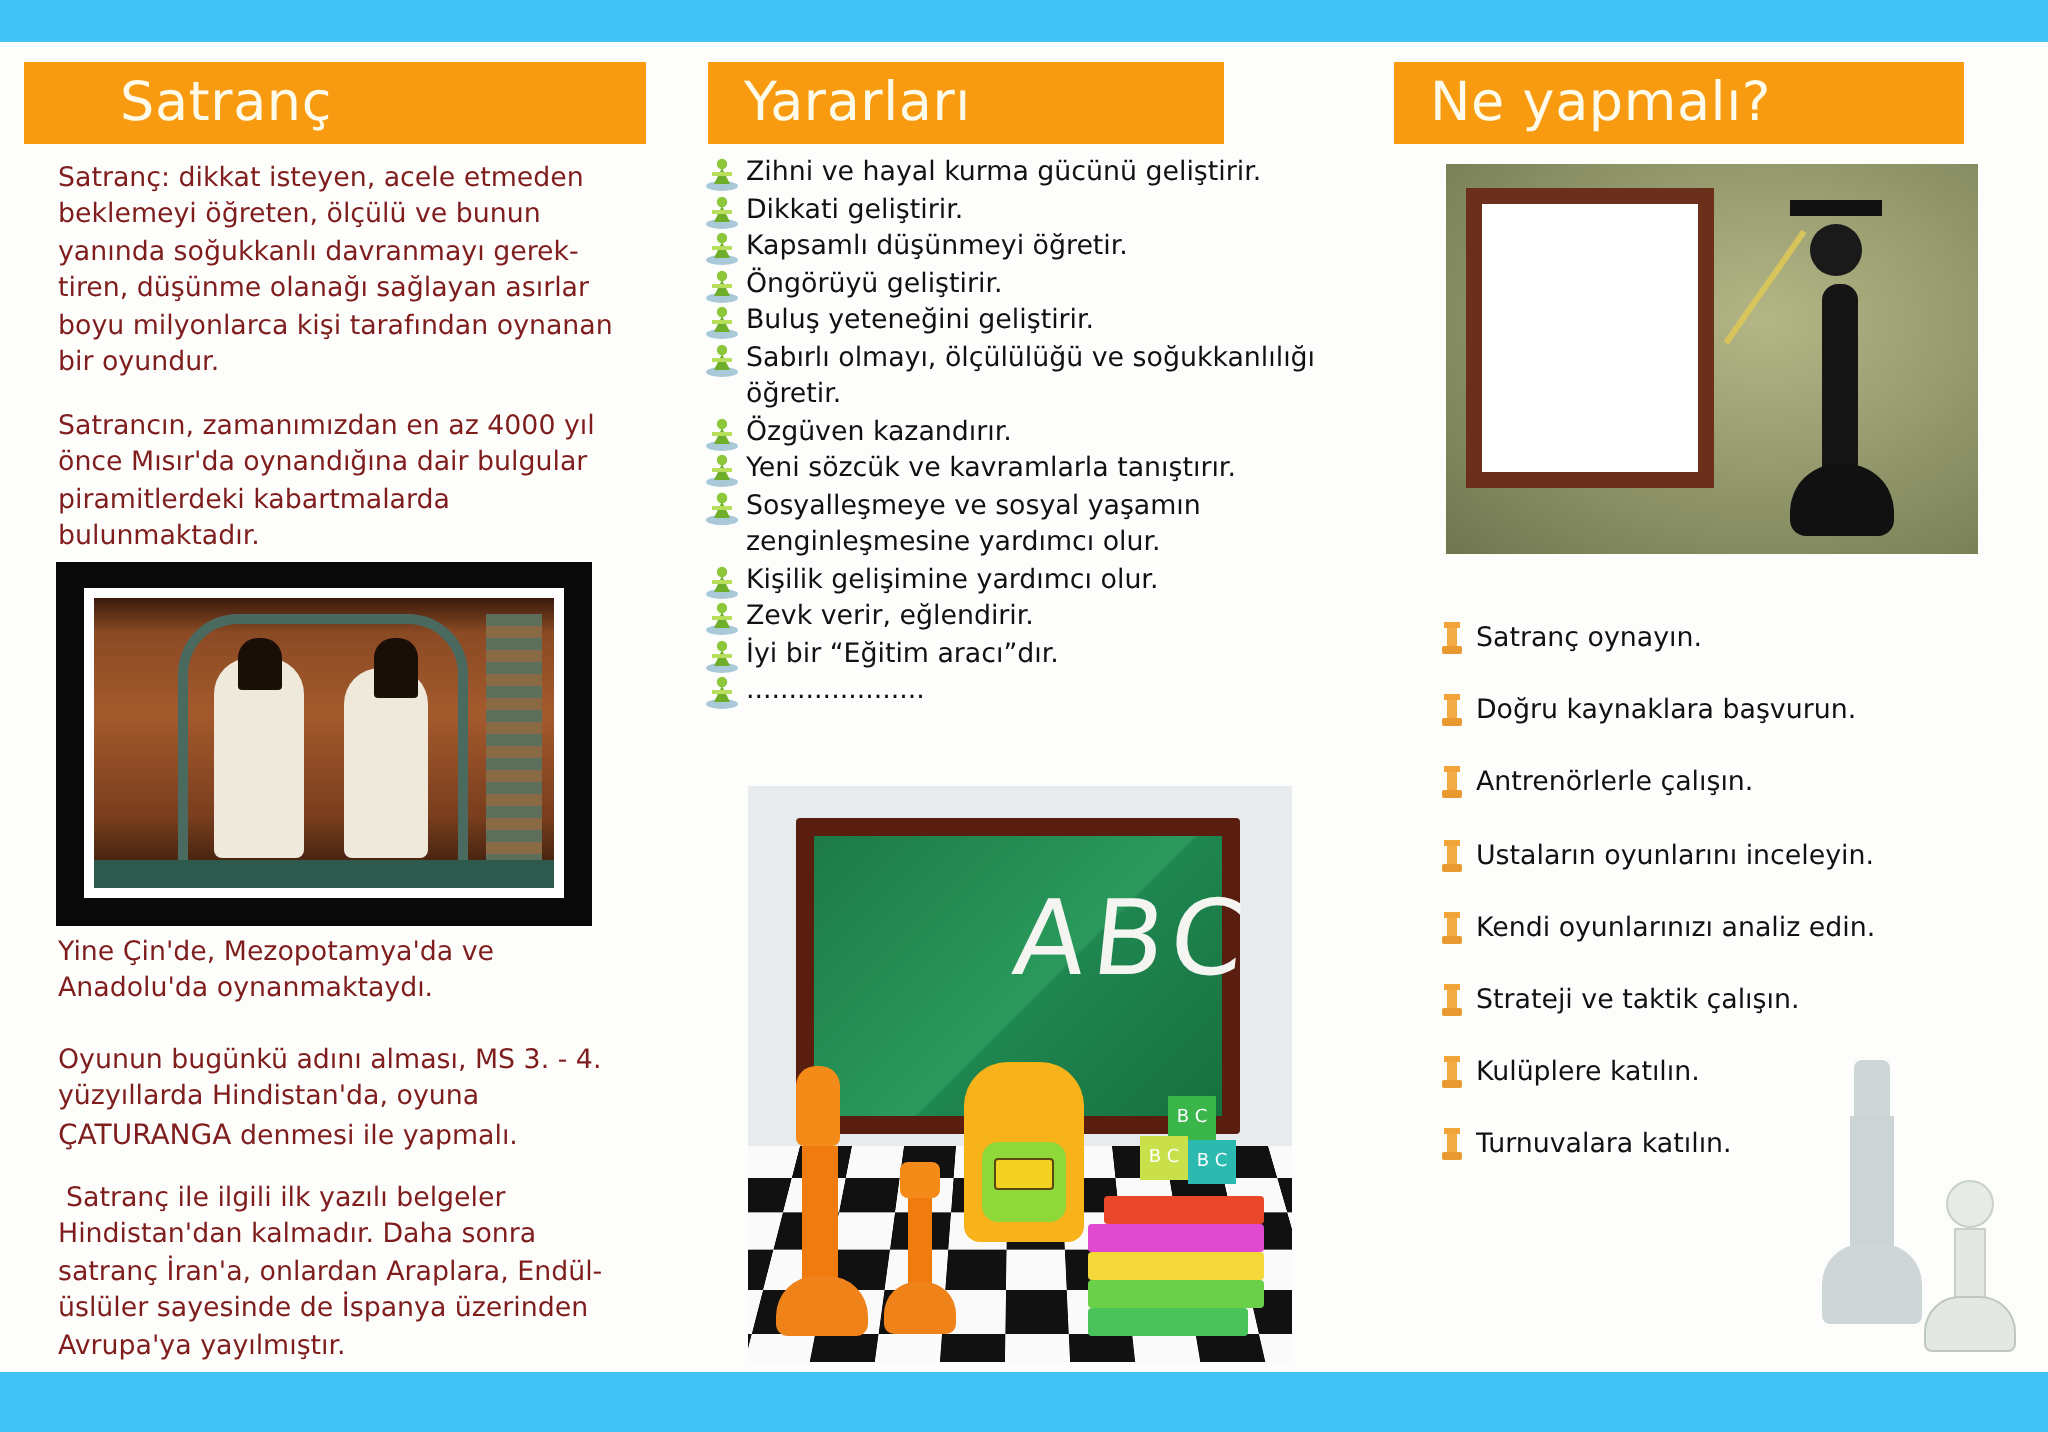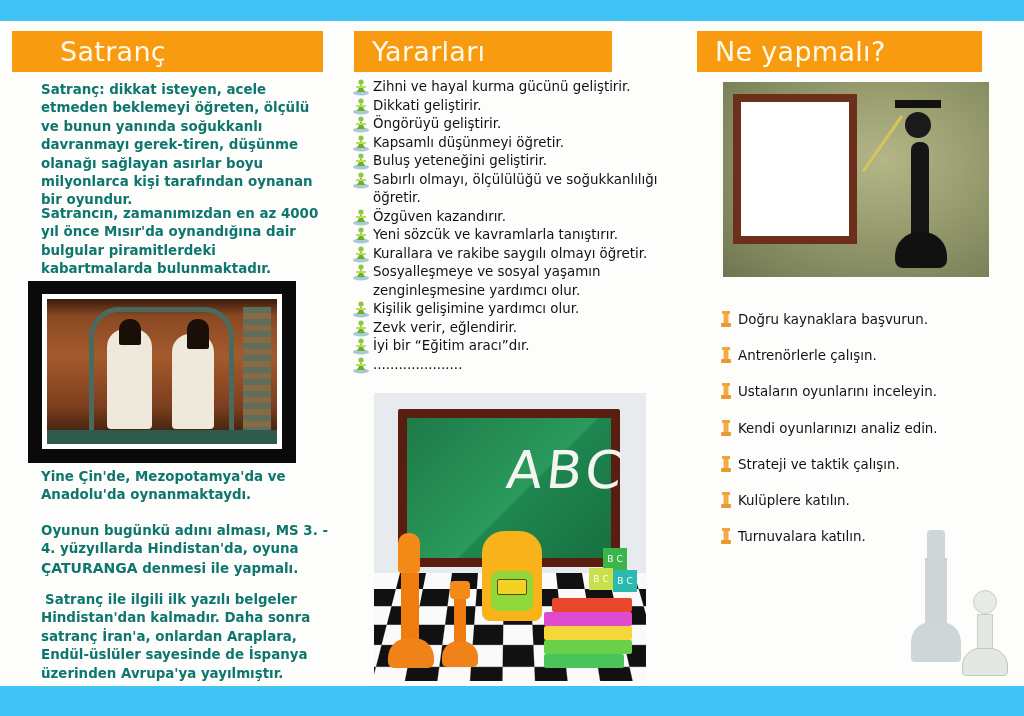--- a/index.html
+++ b/index.html
@@ -8,21 +8,21 @@
 
   .bar-top { position: absolute; left: 0; top: 0; width: 1024px; height: 21px; background: #41c3f6; }
   .bar-bottom { position: absolute; left: 0; top: 686px; width: 1024px; height: 30px; background: #41c3f6; }
 
   .header { position: absolute; top: 31px; height: 41px; background: #f89b10; color: #fffbea;
             font-family: "DejaVu Sans", sans-serif; font-size: 27px; line-height: 41px; padding-left: 18px; letter-spacing: 0.3px; }
   #h-left { left: 12px; width: 311px; padding-left: 48px; }
   #h-mid { left: 354px; width: 258px; }
   #h-right { left: 697px; width: 285px; }
 
-  .para { position: absolute; left: 41px; width: 290px; font-size: 13.4px; line-height: 18.4px; color: #0f766e; font-weight: bold; }
+  .para { position: absolute; left: 29px; width: 290px; font-size: 13.4px; line-height: 18.4px; color: #7f1d1d; }
   .smallcaps { font-size: 14px; }
 
   .egypt-frame { position: absolute; left: 28px; top: 281px; width: 268px; height: 182px; background: #0a0a0a; }
   .egypt-inner { position: absolute; left: 14px; top: 13px; width: 240px; height: 155px; background: #fff; }
   .egypt-art { position: absolute; left: 5px; top: 5px; width: 230px; height: 145px;
     background: linear-gradient(180deg, #3a1a0c 0%, #8b4a24 12%, #a45a2c 40%, #7a3e1e 75%, #2a1508 100%); overflow: hidden; }
   .egypt-art .fig1 { position: absolute; left: 60px; top: 30px; width: 45px; height: 100px; background: #efe9dc; border-radius: 18px 18px 4px 4px; }
   .egypt-art .fig1h { position: absolute; left: 72px; top: 20px; width: 22px; height: 26px; background: #1a0e08; border-radius: 10px 10px 2px 2px; }
   .egypt-art .fig2 { position: absolute; left: 125px; top: 35px; width: 42px; height: 95px; background: #efe9dc; border-radius: 18px 18px 4px 4px; }
   .egypt-art .fig2h { position: absolute; left: 140px; top: 20px; width: 22px; height: 30px; background: #1a0e08; border-radius: 10px 10px 2px 2px; }
@@ -45,21 +45,21 @@
   .king .top { position:absolute; left: 10px; top: 0; width: 22px; height: 40px; background:#f48a18; border-radius: 10px 10px 4px 4px;}
   .king .body { position:absolute; left: 13px; top: 40px; width: 18px; height: 70px; background:#f07c10;}
   .king .base { position:absolute; left: 0; top: 105px; width: 46px; height: 30px; background:#f0821a; border-radius: 20px 20px 6px 6px;}
   .pawn2 { position:absolute; left: 68px; top: 188px; width: 36px; height: 90px; }
   .pawn2 .top { position:absolute; left: 8px; top:0; width: 20px; height: 18px; background:#f48a18; border-radius: 4px;}
   .pawn2 .body { position:absolute; left: 12px; top: 18px; width: 12px; height: 44px; background:#f07c10;}
   .pawn2 .base { position:absolute; left: 0; top: 60px; width: 36px; height: 26px; background:#f0821a; border-radius: 16px 16px 5px 5px;}
   .bag { position:absolute; left: 108px; top: 138px; width: 60px; height: 90px; background:#f8b21a; border-radius: 22px 22px 8px 8px; }
   .bag .pocket { position:absolute; left: 9px; top: 40px; width: 42px; height: 40px; background:#8ed83a; border-radius: 8px; }
   .bag .pocket2 { position:absolute; left: 15px; top: 48px; width: 30px; height: 16px; background:#f3d223; border: 1px solid #5a4a12; border-radius: 2px;}
-  .cubes { position:absolute; left: 196px; top: 155px; width: 50px; height: 45px; margin-left: 19px; }
+  .cubes { position:absolute; left: 196px; top: 155px; width: 50px; height: 45px; }
   .cube { position:absolute; width: 24px; height: 22px; font-size: 9px; color:#fff; text-align:center; line-height:22px; }
   .books { position:absolute; left: 170px; top: 205px; width: 96px; height: 75px; }
   .book { position:absolute; left: 0; width: 88px; height: 14px; border-radius: 2px; }
 
   .teacher-img { position: absolute; left: 723px; top: 82px; width: 266px; height: 195px;
     background: radial-gradient(ellipse at 60% 40%, #b4b686 0%, #8f9468 55%, #6f7650 100%); overflow: hidden; }
   .tframe { position:absolute; left: 10px; top: 12px; width: 124px; height: 150px; background:#6b2f1c; }
   .tframe-inner { position:absolute; left: 8px; top: 8px; width: 108px; height: 134px; background:#fff; }
   .piece-head { position:absolute; left: 182px; top: 30px; width: 26px; height: 26px; background:#1a1a1a; border-radius:50%; }
   .piece-cap { position:absolute; left: 172px; top: 18px; width: 46px; height: 8px; background:#111; }
@@ -125,32 +125,32 @@
         <ellipse cx="9" cy="14" rx="8" ry="2.5" fill="#a9c9d8"></ellipse>
         <circle cx="9" cy="3" r="2.6" fill="#8cc83a"></circle>
         <path d="M5 13 L9 5 L13 13 Z" fill="#6fae2a"></path>
         <rect x="4" y="7" width="10" height="2" fill="#b7df5c"></rect>
       </svg><span>Dikkati geliştirir.</span></li>
   <li><svg class="leaf-icon" viewBox="0 0 19 17">
         <ellipse cx="9" cy="14" rx="8" ry="2.5" fill="#a9c9d8"></ellipse>
         <circle cx="9" cy="3" r="2.6" fill="#8cc83a"></circle>
         <path d="M5 13 L9 5 L13 13 Z" fill="#6fae2a"></path>
         <rect x="4" y="7" width="10" height="2" fill="#b7df5c"></rect>
+      </svg><span>Kapsamlı düşünmeyi öğretir.</span></li>
+  <li><svg class="leaf-icon" viewBox="0 0 19 17">
+        <ellipse cx="9" cy="14" rx="8" ry="2.5" fill="#a9c9d8"></ellipse>
+        <circle cx="9" cy="3" r="2.6" fill="#8cc83a"></circle>
+        <path d="M5 13 L9 5 L13 13 Z" fill="#6fae2a"></path>
+        <rect x="4" y="7" width="10" height="2" fill="#b7df5c"></rect>
       </svg><span>Öngörüyü geliştirir.</span></li>
   <li><svg class="leaf-icon" viewBox="0 0 19 17">
         <ellipse cx="9" cy="14" rx="8" ry="2.5" fill="#a9c9d8"></ellipse>
         <circle cx="9" cy="3" r="2.6" fill="#8cc83a"></circle>
         <path d="M5 13 L9 5 L13 13 Z" fill="#6fae2a"></path>
         <rect x="4" y="7" width="10" height="2" fill="#b7df5c"></rect>
-      </svg><span>Kapsamlı düşünmeyi öğretir.</span></li>
-  <li><svg class="leaf-icon" viewBox="0 0 19 17">
-        <ellipse cx="9" cy="14" rx="8" ry="2.5" fill="#a9c9d8"></ellipse>
-        <circle cx="9" cy="3" r="2.6" fill="#8cc83a"></circle>
-        <path d="M5 13 L9 5 L13 13 Z" fill="#6fae2a"></path>
-        <rect x="4" y="7" width="10" height="2" fill="#b7df5c"></rect>
       </svg><span>Buluş yeteneğini geliştirir.</span></li>
   <li><svg class="leaf-icon" viewBox="0 0 19 17">
         <ellipse cx="9" cy="14" rx="8" ry="2.5" fill="#a9c9d8"></ellipse>
         <circle cx="9" cy="3" r="2.6" fill="#8cc83a"></circle>
         <path d="M5 13 L9 5 L13 13 Z" fill="#6fae2a"></path>
         <rect x="4" y="7" width="10" height="2" fill="#b7df5c"></rect>
       </svg><span>Sabırlı olmayı, ölçülülüğü ve soğukkanlılığı öğretir.</span></li>
   <li><svg class="leaf-icon" viewBox="0 0 19 17">
         <ellipse cx="9" cy="14" rx="8" ry="2.5" fill="#a9c9d8"></ellipse>
         <circle cx="9" cy="3" r="2.6" fill="#8cc83a"></circle>
@@ -161,21 +161,21 @@
         <ellipse cx="9" cy="14" rx="8" ry="2.5" fill="#a9c9d8"></ellipse>
         <circle cx="9" cy="3" r="2.6" fill="#8cc83a"></circle>
         <path d="M5 13 L9 5 L13 13 Z" fill="#6fae2a"></path>
         <rect x="4" y="7" width="10" height="2" fill="#b7df5c"></rect>
       </svg><span>Yeni sözcük ve kavramlarla tanıştırır.</span></li>
   <li><svg class="leaf-icon" viewBox="0 0 19 17">
         <ellipse cx="9" cy="14" rx="8" ry="2.5" fill="#a9c9d8"></ellipse>
         <circle cx="9" cy="3" r="2.6" fill="#8cc83a"></circle>
         <path d="M5 13 L9 5 L13 13 Z" fill="#6fae2a"></path>
         <rect x="4" y="7" width="10" height="2" fill="#b7df5c"></rect>
-      </svg><span>Kurallara ve rakibe  saygılı olmayı öğretir.</span></li>
+      </svg></li>
   <li><svg class="leaf-icon" viewBox="0 0 19 17">
         <ellipse cx="9" cy="14" rx="8" ry="2.5" fill="#a9c9d8"></ellipse>
         <circle cx="9" cy="3" r="2.6" fill="#8cc83a"></circle>
         <path d="M5 13 L9 5 L13 13 Z" fill="#6fae2a"></path>
         <rect x="4" y="7" width="10" height="2" fill="#b7df5c"></rect>
       </svg><span>Sosyalleşmeye ve sosyal yaşamın zenginleşmesine yardımcı olur.</span></li>
   <li><svg class="leaf-icon" viewBox="0 0 19 17">
         <ellipse cx="9" cy="14" rx="8" ry="2.5" fill="#a9c9d8"></ellipse>
         <circle cx="9" cy="3" r="2.6" fill="#8cc83a"></circle>
         <path d="M5 13 L9 5 L13 13 Z" fill="#6fae2a"></path>
@@ -247,20 +247,25 @@
   <div class="piece-head"></div>
   <div class="piece-body"></div>
   <div class="piece-base"></div>
 </div>
 
 <ul class="todo">
   <li><svg class="rook-icon" viewBox="0 0 10 16">
         <rect x="1" y="0" width="8" height="3" fill="#f0a43a"></rect>
         <rect x="2.5" y="3" width="5" height="9" fill="#f2ab45"></rect>
         <rect x="0" y="12" width="10" height="4" rx="1" fill="#e89a30"></rect>
+      </svg><span>Satranç oynayın.</span></li>
+  <li><svg class="rook-icon" viewBox="0 0 10 16">
+        <rect x="1" y="0" width="8" height="3" fill="#f0a43a"></rect>
+        <rect x="2.5" y="3" width="5" height="9" fill="#f2ab45"></rect>
+        <rect x="0" y="12" width="10" height="4" rx="1" fill="#e89a30"></rect>
       </svg><span>Doğru kaynaklara başvurun.</span></li>
   <li><svg class="rook-icon" viewBox="0 0 10 16">
         <rect x="1" y="0" width="8" height="3" fill="#f0a43a"></rect>
         <rect x="2.5" y="3" width="5" height="9" fill="#f2ab45"></rect>
         <rect x="0" y="12" width="10" height="4" rx="1" fill="#e89a30"></rect>
       </svg><span>Antrenörlerle çalışın.</span></li>
   <li><svg class="rook-icon" viewBox="0 0 10 16">
         <rect x="1" y="0" width="8" height="3" fill="#f0a43a"></rect>
         <rect x="2.5" y="3" width="5" height="9" fill="#f2ab45"></rect>
         <rect x="0" y="12" width="10" height="4" rx="1" fill="#e89a30"></rect>

